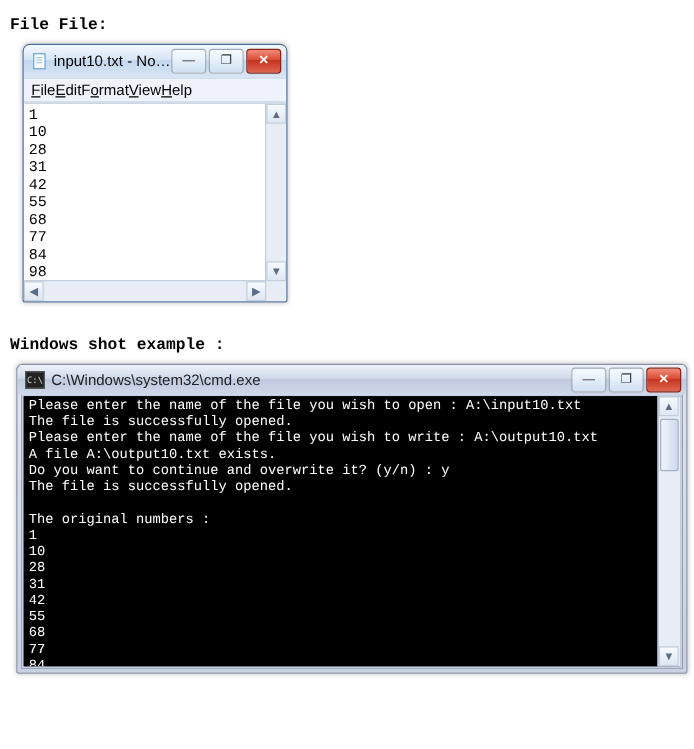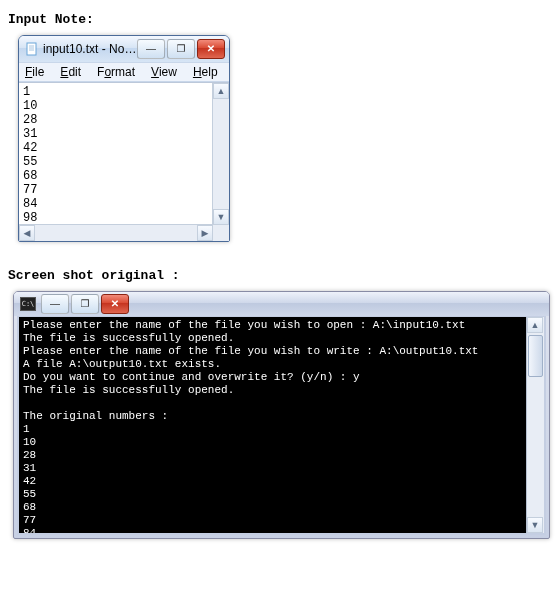--- a/index.html
+++ b/index.html
@@ -66,21 +66,21 @@
   }
   .tb-btn.close {
     background: linear-gradient(#f28b7a, #d94a33 45%, #c53420 46%, #e06650);
     border-color: #8b2413;
   }
   .tb-glyph { font-size: 10px; line-height: 1; color:#333; }
   .tb-btn.close .tb-glyph { color:#fff; font-weight:bold; }
 
   .menubar {
     display: flex;
-    gap: 16px;
+    gap: 0;
     padding: 2px 6px;
     background: #eef3fb;
     border-top: 1px solid #c9d7ea;
     border-bottom: 1px solid #c9d7ea;
     font-size: 12px;
   }
   .menu-item u { text-decoration: underline; }
   .menu-item { color:#000; cursor:default; }
 
   .text-area-wrap {
@@ -198,21 +198,21 @@
   .cmd-thumb {
     margin:0 1px;
     background:linear-gradient(90deg,#f2f6fc,#cdd9ea);
     border:1px solid #9fb0c8;
     border-radius:2px;
   }
 </style>
 </head>
 <body>
 
-<div class="section-label">Input Note:</div>
+<div class="section-label">File File:</div>
 
 <div class="notepad-window">
   <div class="titlebar">
     <span class="tb-icon">
       <svg width="14" height="14" viewBox="0 0 14 14">
         <rect x="2" y="1" width="9" height="12" fill="#fff" stroke="#6aa5d8"></rect>
         <line x1="4" y1="4" x2="9" y2="4" stroke="#a8c5e0"></line>
         <line x1="4" y1="6" x2="9" y2="6" stroke="#a8c5e0"></line>
         <line x1="4" y1="8" x2="9" y2="8" stroke="#a8c5e0"></line>
       </svg>
@@ -255,25 +255,26 @@
     <div class="h-scroll">
       <div class="sb-btn">◀</div>
       <div class="sb-btn">▶</div>
     </div>
     <div class="scroll-corner"></div>
   </div>
 </div>
 
 <div style="height:22px;"></div>
 
-<div class="section-label">Screen shot original :</div>
+<div class="section-label">Windows shot example :</div>
 
 <div class="cmd-window">
   <div class="cmd-titlebar">
     <span class="cmd-icon">C:\</span>
+    <span class="cmd-title">C:\Windows\system32\cmd.exe</span>
     <div class="tb-buttons">
       <div class="tb-btn">
           <span class="tb-glyph">—</span>
         </div>
       <div class="tb-btn">
           <span class="tb-glyph">❐</span>
         </div>
       <div class="tb-btn close">
           <span class="tb-glyph">✕</span>
         </div>

